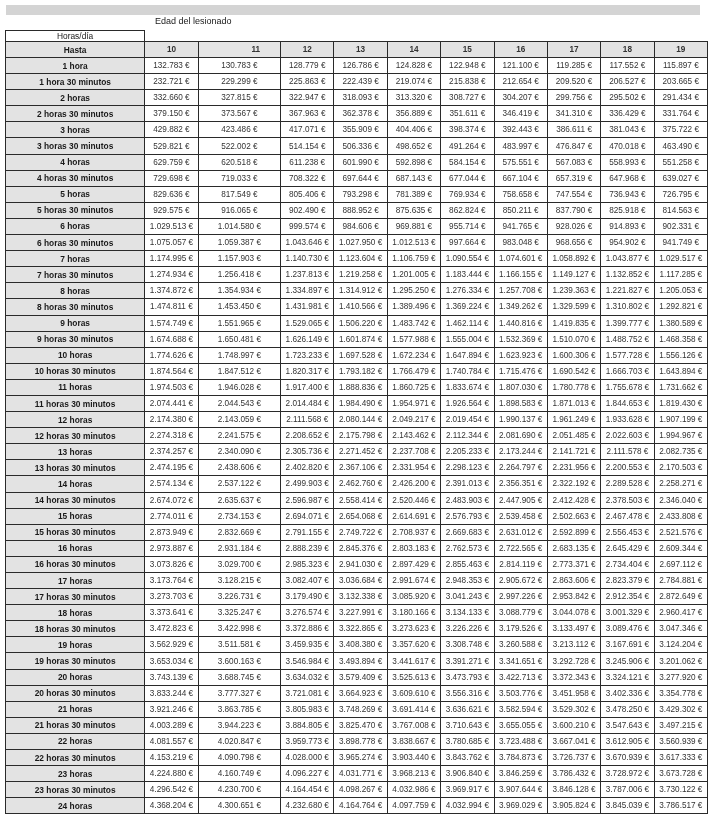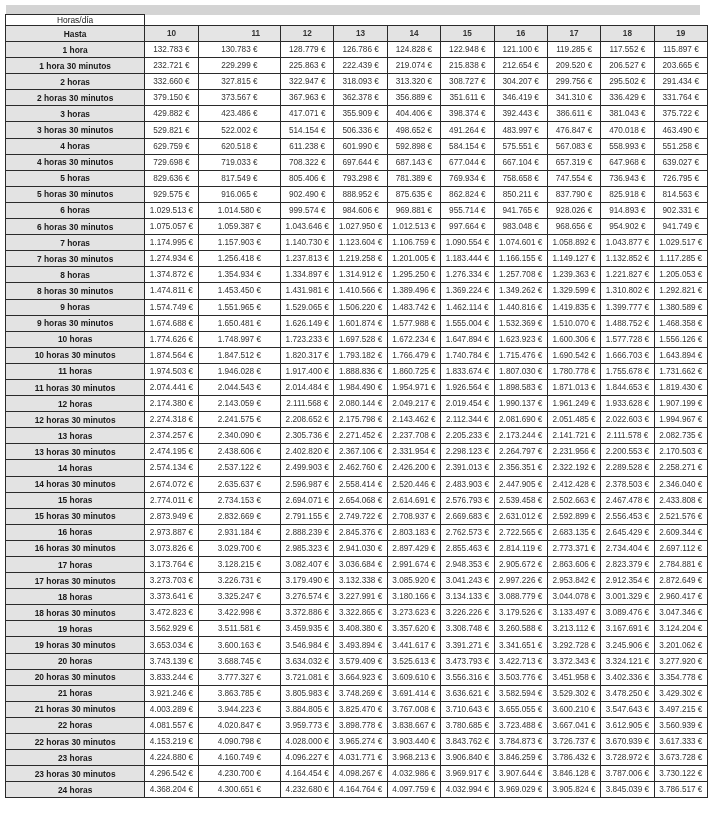--- a/index.html
+++ b/index.html
@@ -1,19 +1,19 @@
 <!DOCTYPE html>
 <html><head>
 <meta charset="utf-8">
 <style>
   html, body { margin:0; padding:0; background:#ffffff; }
   body { width:708px; height:826px; position:relative; overflow:hidden; font-family:"Liberation Sans", sans-serif; color:#222; }
   .banner { position:absolute; left:6px; top:5px; width:694px; height:10px; background:#d4d4d4; }
   .title { position:absolute; left:155px; top:16px; font-size:9px; color:#1a1a1a; }
-  table { position:absolute; left:5px; top:14px; border-collapse:collapse; table-layout:fixed; }
+  table { position:absolute; left:5px; top:30px; border-collapse:collapse; table-layout:fixed; }
   td { border:1px solid #2a2a2a; font-size:8.2px; text-align:center; padding:0; height:15.1px; white-space:nowrap; overflow:hidden; }
   td.lbl { width:146px; background:#e3e3e3; font-weight:bold; font-size:8.4px; color:#1a1a1a; }
   td.val { width:53.6px; background:#fff; color:#333; }
   tr.hdr1 td { height:10px; }
   tr.hdr1 td.blank { border:none; background:#fff; }
   tr.hdr1 td.lbl { background:#fff; font-weight:normal; }
   tr.hdr2 td { height:15px; font-weight:bold; background:#e3e3e3; }
 </style>
 </head>
 <body>

